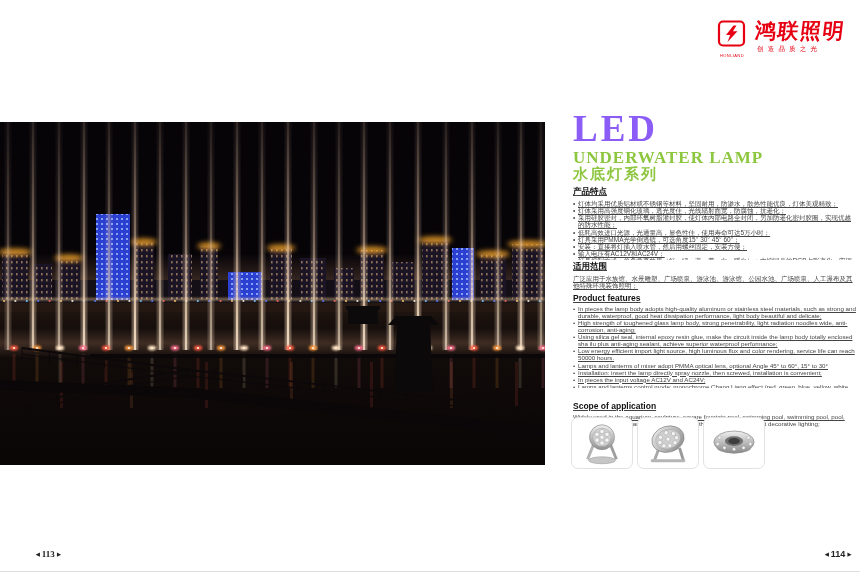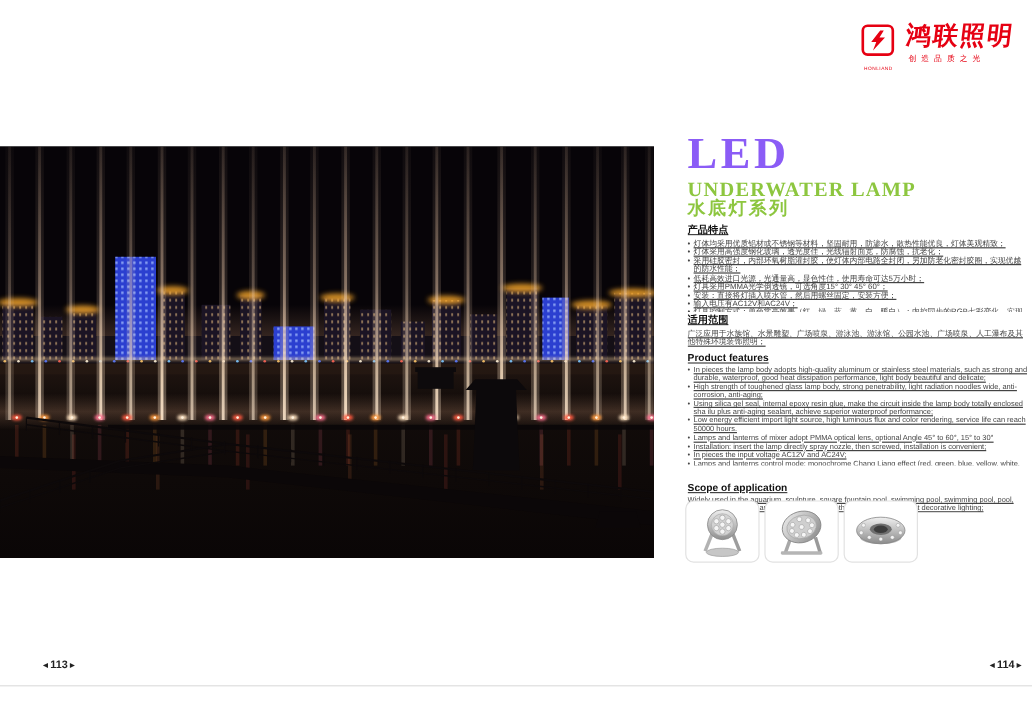--- a/index.html
+++ b/index.html
@@ -35,21 +35,21 @@
   .s-scn{top:261px;height:31px;}
   .s-fen{top:293px;height:95px;}
   .s-sen{top:389px;height:26px;margin-top:12px;}
   
   .products{position:absolute;left:571px;top:417px;display:flex;gap:4px;}
   .pbox{width:60px;height:50px;border:1px solid #e2e2e2;border-radius:7px;background:#fff;
         display:flex;align-items:center;justify-content:center;}
   
   .pagenum{position:absolute;top:549px;font-size:9px;font-weight:bold;color:#222;
            display:flex;align-items:center;gap:2px;}
-  .pn-left{left:36px;} .pn-right{left:785px;margin-left:40px;}
+  .pn-left{left:36px;font-family:Liberation Serif, serif;} .pn-right{left:785px;margin-left:40px;}
   .pagenum .arrow{font-size:5px;color:#222;}
   .edge-line{position:absolute;left:0;top:571px;width:860px;height:1px;background:#dedede;}
 </style>
 </head>
 <body>
 
 <div class="page">
 
   <header class="brand">
     <div class="brand-mark">

